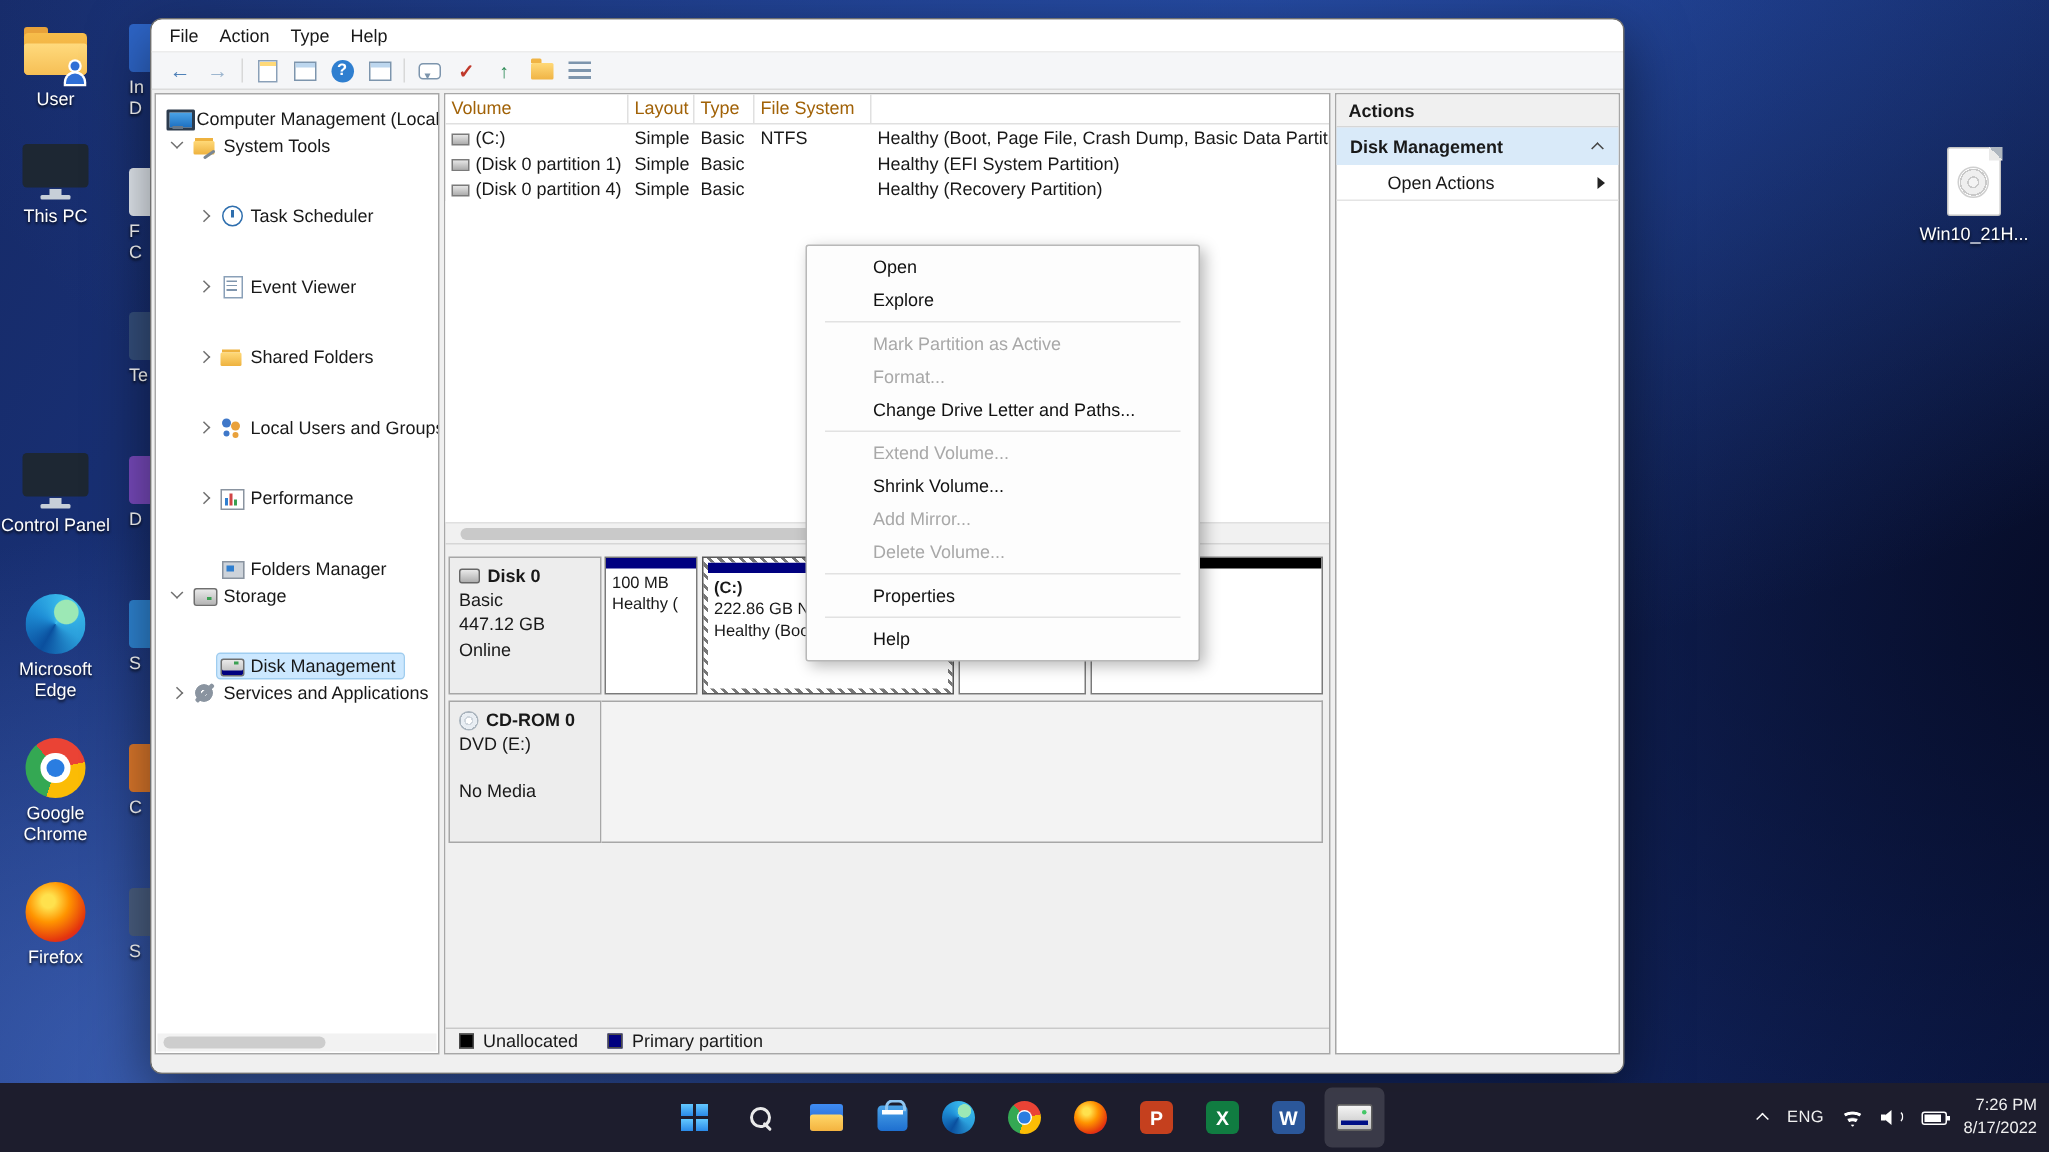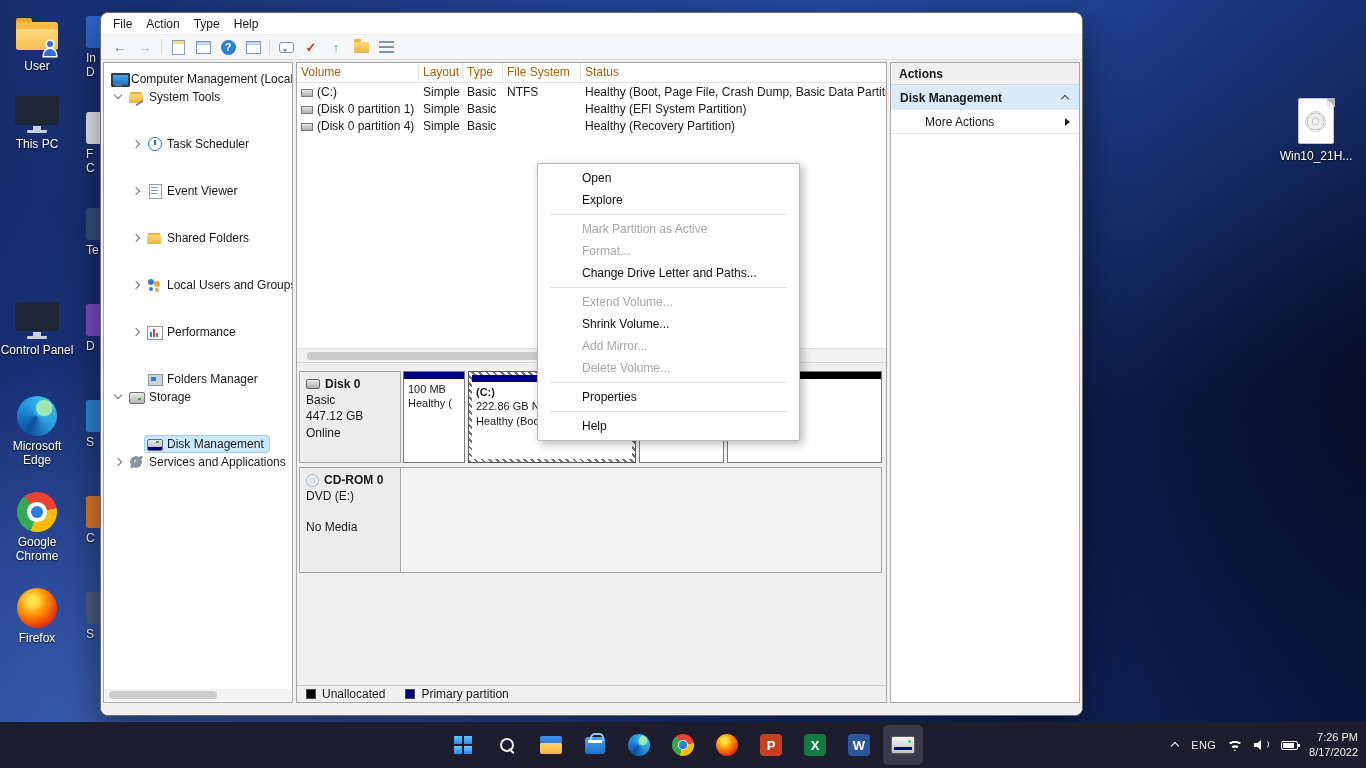--- a/index.html
+++ b/index.html
@@ -428,21 +428,20 @@
         </div>
     </div>
 
     <div class="pane center-pane">
       <div class="vl-area">
         <div class="vl-header">
           <span class="vl-cell c-vol">Volume</span>
           <span class="vl-cell c-lay">Layout</span>
           <span class="vl-cell c-typ">Type</span>
           <span class="vl-cell c-fs">File System</span>
-          <span class="vl-cell c-st">Status</span>
         </div>
         <div class="vl-row">
           <span class="vl-cell c-vol"><span class="vol-ic"></span><span>(C:)</span></span>
           <span class="vl-cell c-lay">Simple</span>
           <span class="vl-cell c-typ">Basic</span>
           <span class="vl-cell c-fs">NTFS</span>
           <span class="vl-cell c-st">Healthy (Boot, Page File, Crash Dump, Basic Data Partition)</span>
         </div>
         <div class="vl-row">
           <span class="vl-cell c-vol"><span class="vol-ic"></span><span>(Disk 0 partition 1)</span></span>
@@ -503,21 +502,21 @@
             </div>
             <div class="part p-w3">
               <div class="bar black"></div>
               <div class="ptext">
                   <div>223.57 GB</div>
                   <div>Unallocated</div>
                 </div>
             </div>
           </div>
         </div>
-        <div class="disk-row" style="height:106px;">
+        <div class="disk-row" style="height:95px;">
           <div class="disk-head">
             <div class="dh-name">
                 <span class="i-cd"></span>
                 <span>CD-ROM 0</span>
               </div>
             <div>DVD (E:)</div>
             <div class="gap-top">No Media</div>
           </div>
           <div class="cd-empty"></div>
         </div>
@@ -531,21 +530,21 @@
       </div>
     </div>
 
     <div class="pane actions-pane">
       <div class="actions-title">Actions</div>
       <div class="action-primary">
         <span>Disk Management</span>
         <span class="chev-up"></span>
       </div>
       <div class="action-secondary">
-        <span>More Actions</span>
+        <span>Open Actions</span>
         <span class="tri-right"></span>
       </div>
     </div>
   </div>
 </div>
 
 <div class="context-menu">
   <div class="cm-item">Open</div>
   <div class="cm-item">Explore</div>
   <div class="cm-sep"></div>

